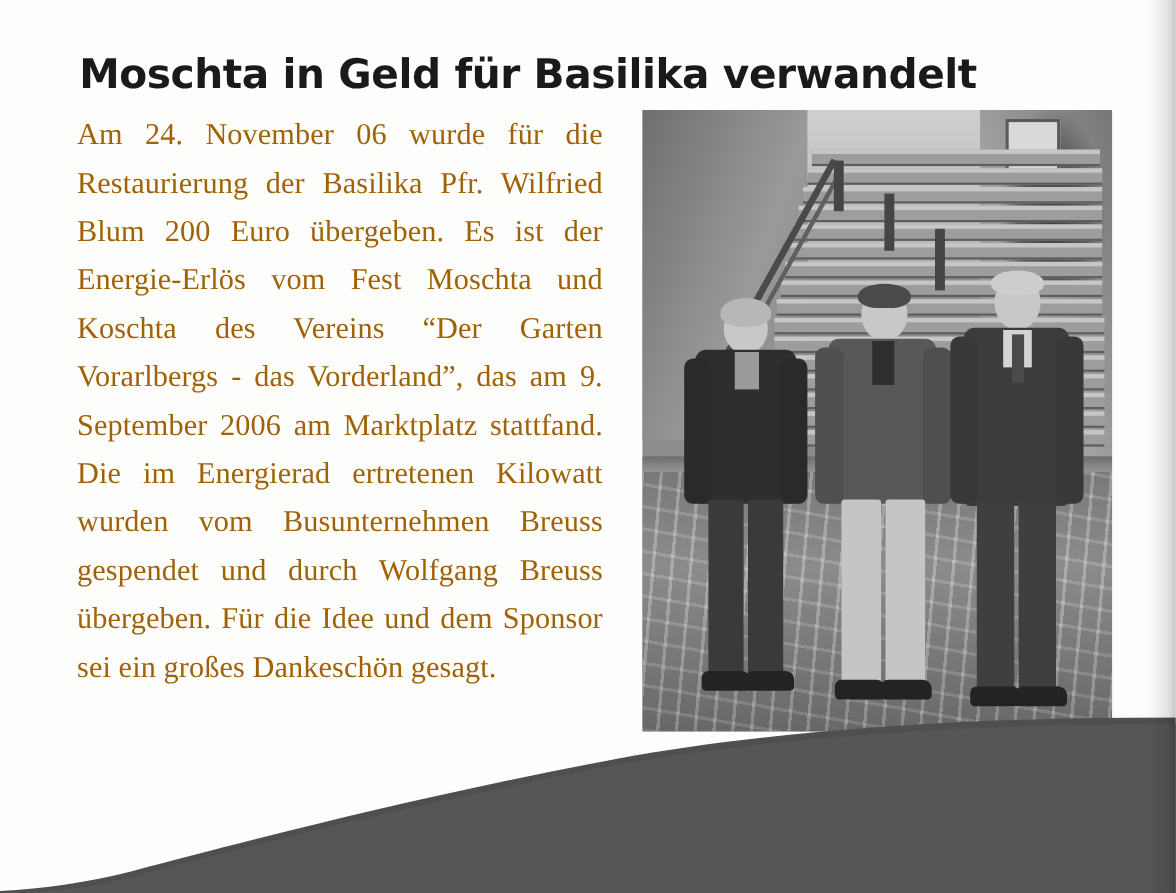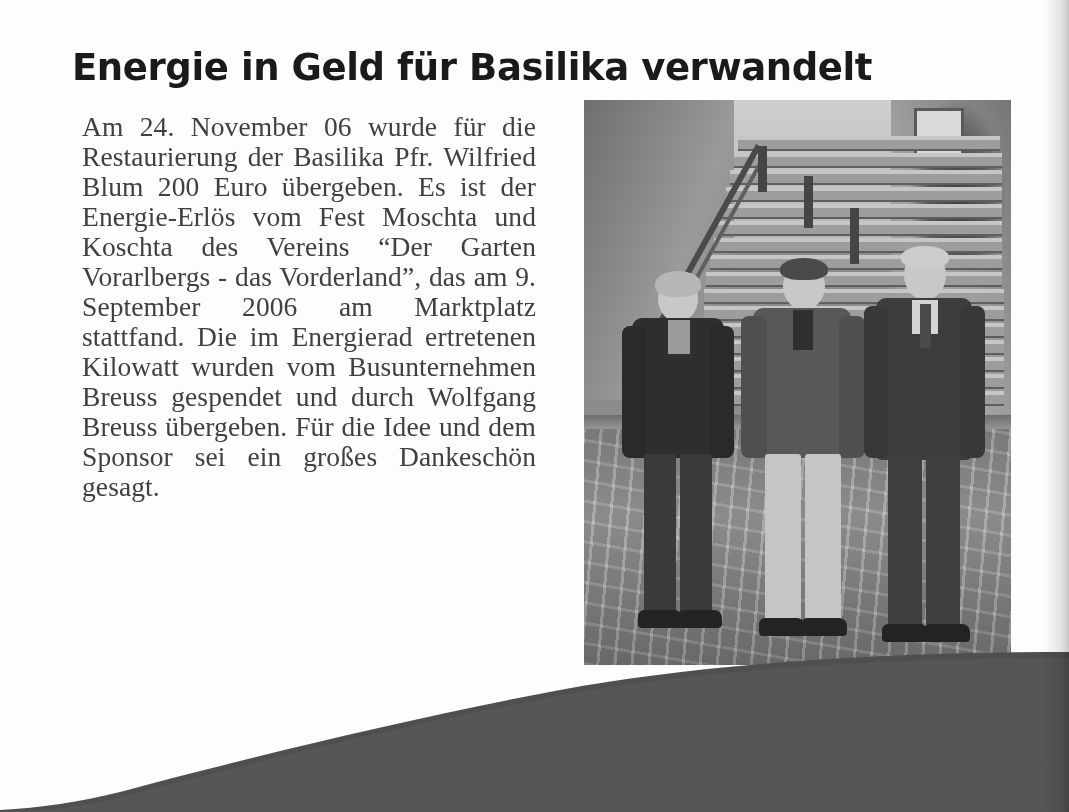--- a/index.html
+++ b/index.html
@@ -38,25 +38,25 @@
   
   .article-column {
     position: absolute;
     left: 70px;
     top: 100px;
     width: 478px;
   }
   .article-text {
     font-family: "Liberation Serif", serif;
     font-size: 27.5px;
-    line-height: 30px;
-    color: #404040;
+    line-height: 44px;
+    color: #a16207;
     text-align: justify;
     text-justify: inter-word;
-    margin: 12px;
+    margin: 0;
     letter-spacing: 0.1px;
   }
   .byline {
     margin-top: 22px;
     text-align: right;
     font-family: "DejaVu Sans", sans-serif;
     font-style: italic;
     font-size: 19px;
     color: #1c1c1c;
     letter-spacing: 0.2px;
@@ -199,21 +199,21 @@
     top: 0; right: 0; width: 26px; height: 812px;
     background: linear-gradient(to right, rgba(0,0,0,0) 0%, rgba(0,0,0,0.10) 70%, rgba(0,0,0,0.22) 100%);
     pointer-events: none;
   }
 </style>
 </head>
 <body>
 
 <div class="page">
 
-  <h1 class="headline">Energie in Geld für Basilika verwandelt</h1>
+  <h1 class="headline">Moschta in Geld für Basilika verwandelt</h1>
 
   <div class="article-column">
     <p class="article-text">Am 24. November 06 wurde für die Restaurierung der Basilika Pfr. Wilfried Blum 200 Euro übergeben. Es ist der Energie-Erlös vom Fest Moschta und Koschta des Vereins “Der Garten Vorarlbergs - das Vorderland”, das am 9. September 2006 am Marktplatz stattfand. Die im Energierad ertretenen Kilowatt wurden vom Busunternehmen Breuss gespendet und durch Wolfgang Breuss übergeben. Für die Idee und dem Sponsor sei ein großes Dankeschön gesagt.</p>
   </div>
 
   <div class="photo">
     <div class="photo-inner">
 
       <div class="bg-sky"></div>
       <div class="bg-wall-left"></div>

